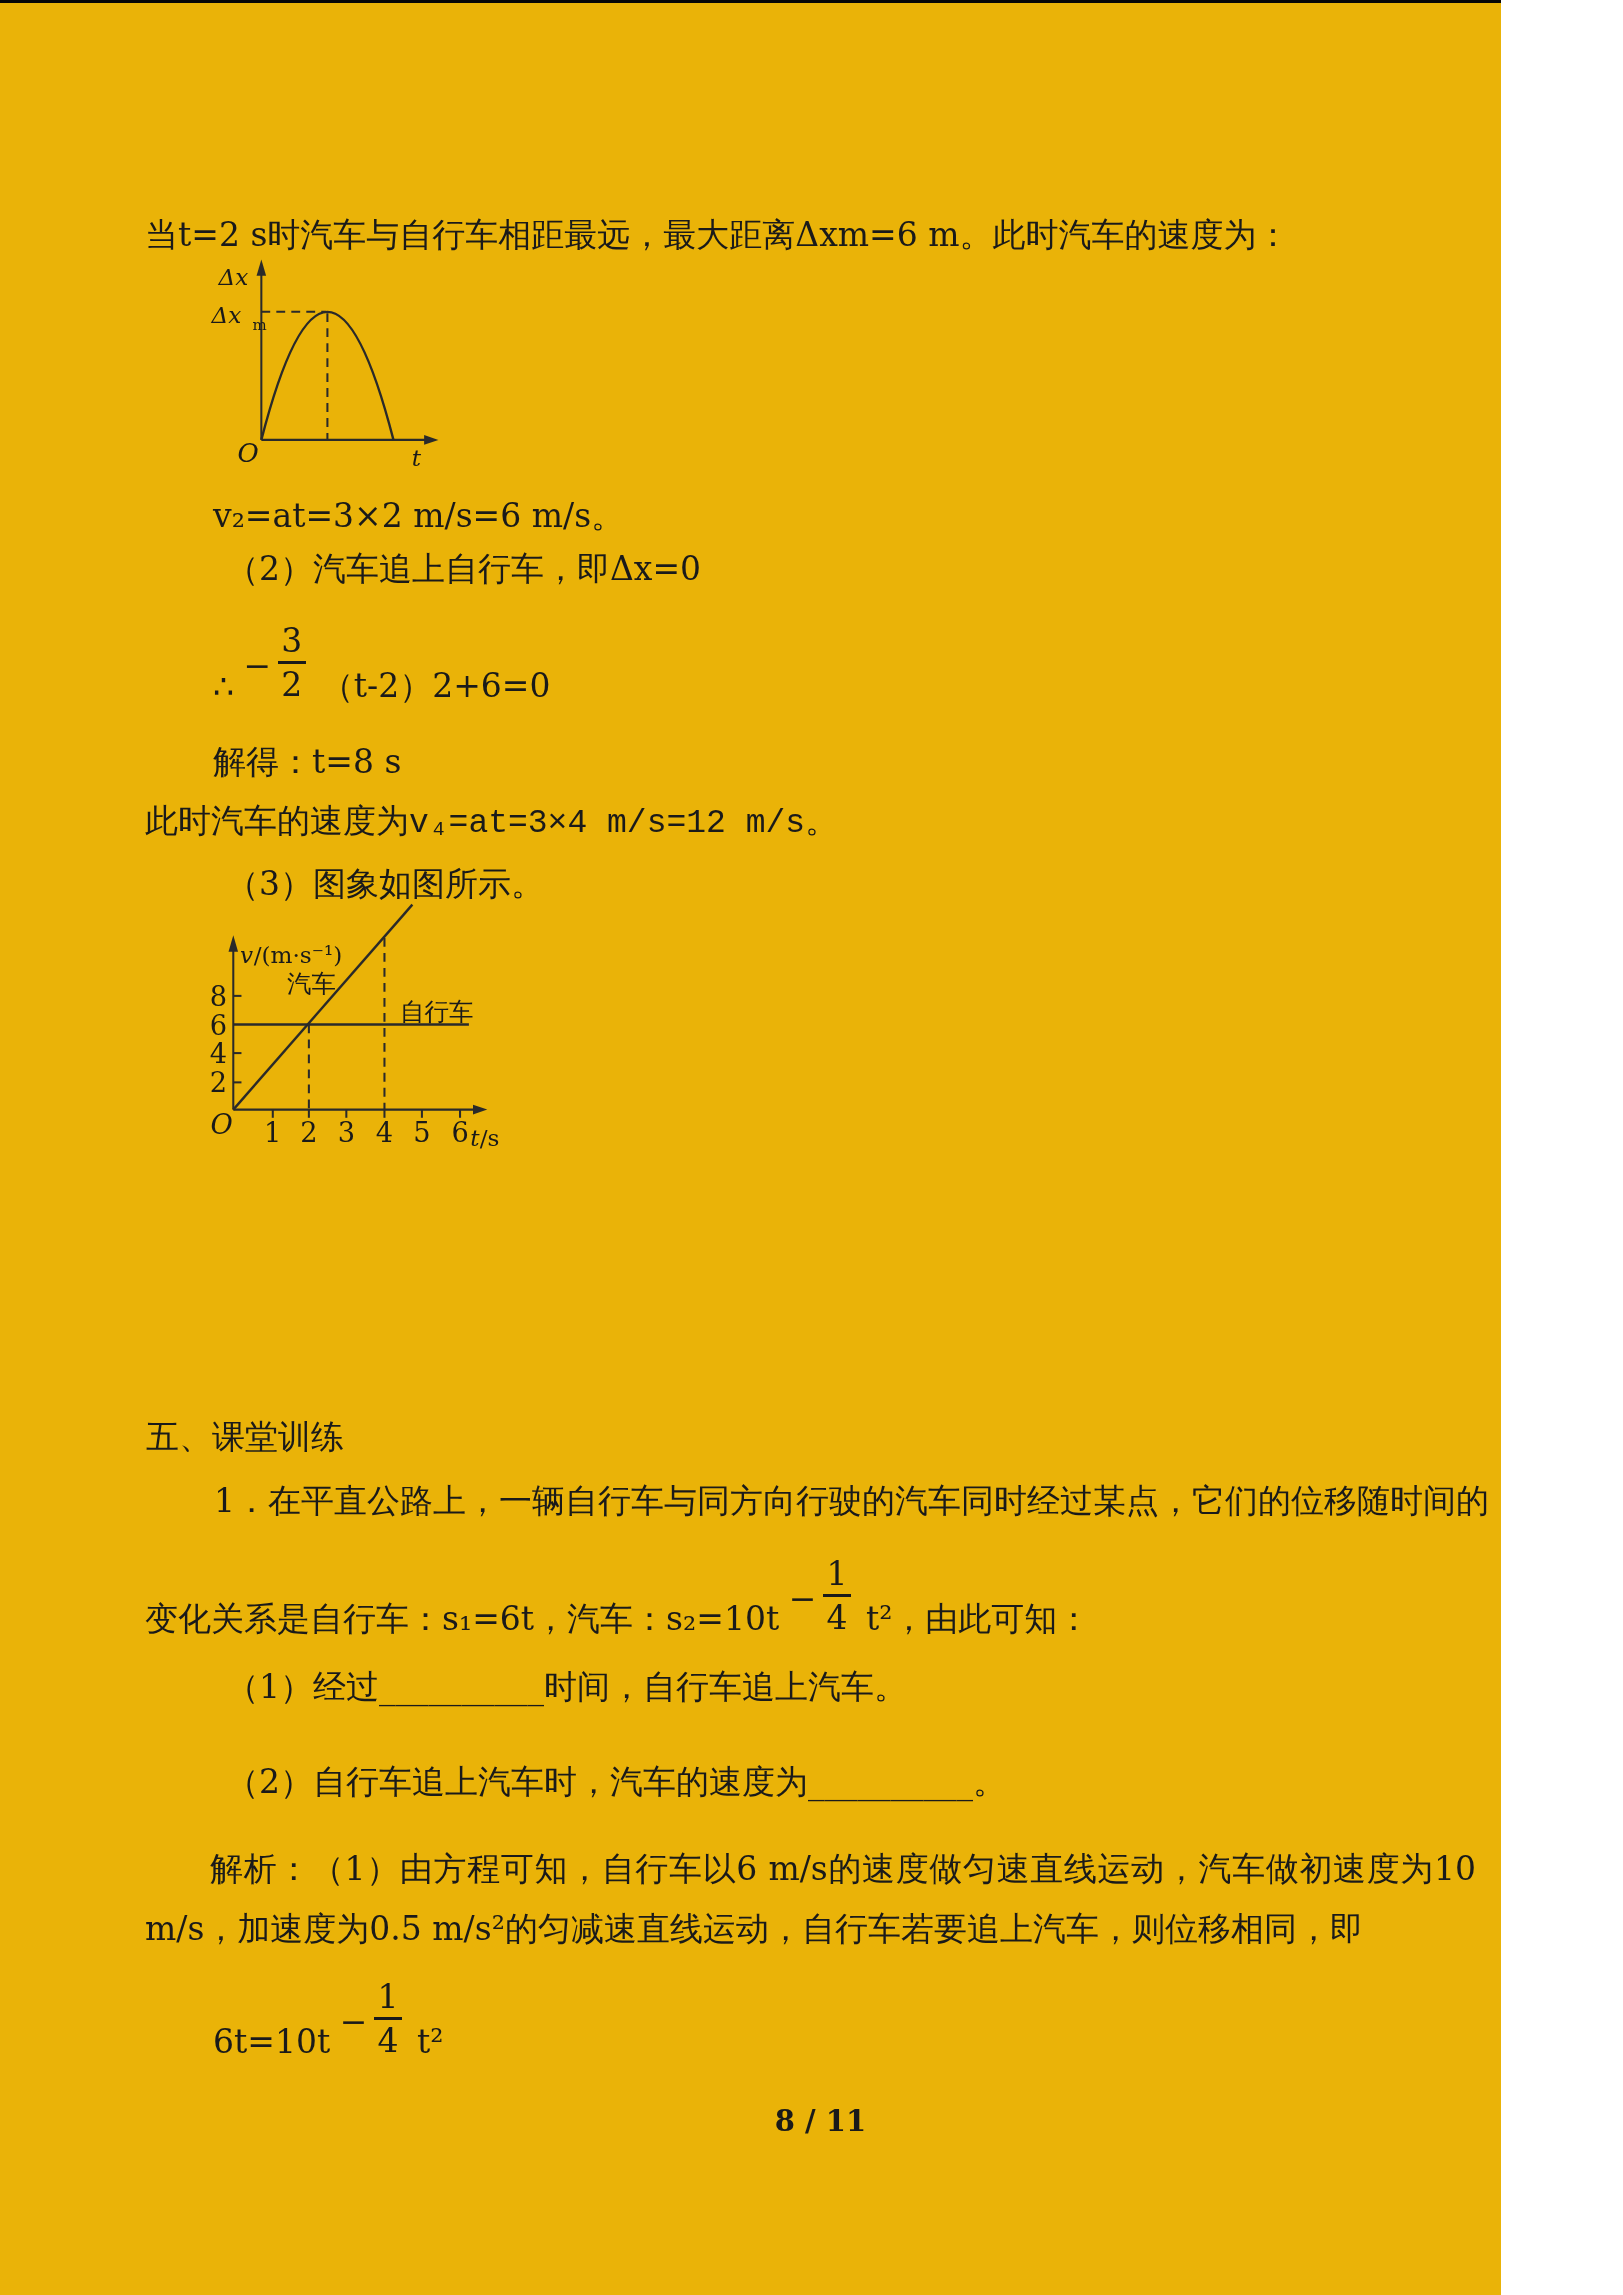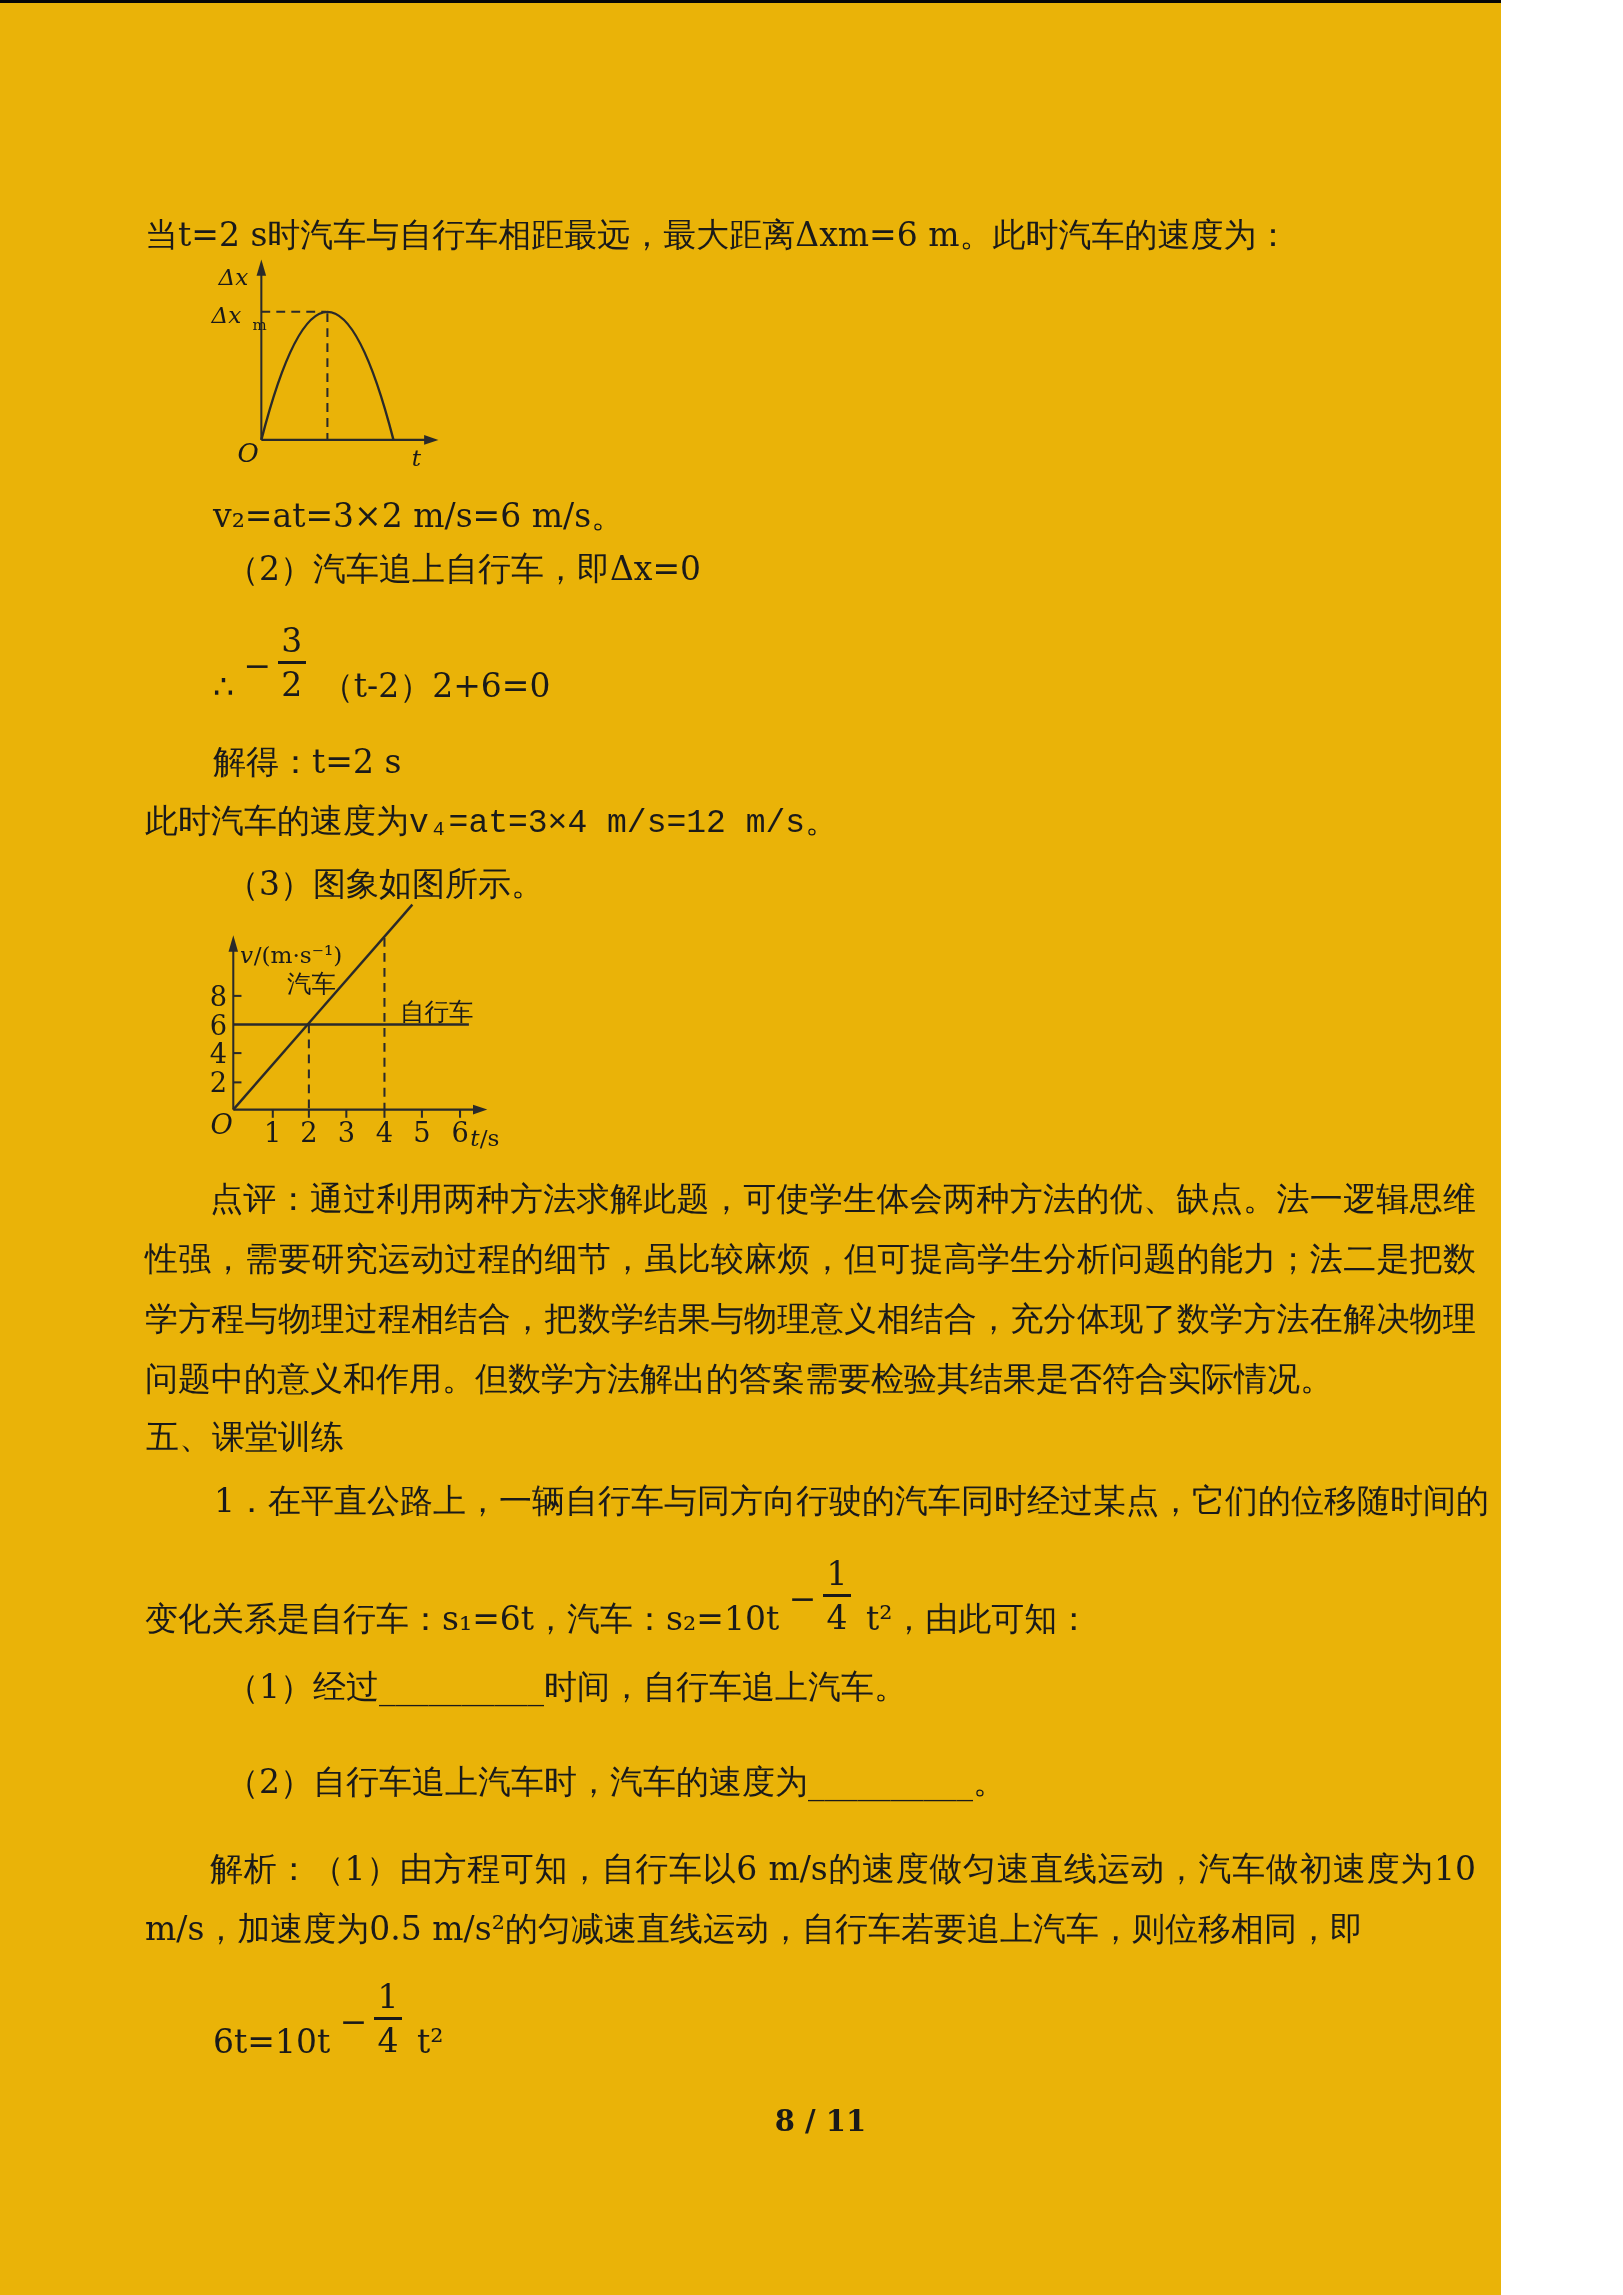--- a/index.html
+++ b/index.html
@@ -62,21 +62,21 @@
     <span class="therefore">∴</span>
     <span class="fm">−</span>
     <span class="fs">
       <span class="fn">3</span>
       <span class="fbar"></span>
       <span class="fd">2</span>
     </span>
     <span>（t-2）2+6=0</span>
   </div>
 
-  <div class="t" style="left:213px; top:742px;">解得：t=2 s</div>
+  <div class="t" style="left:213px; top:742px;">解得：t=8 s</div>
 
   <div class="t" style="left:145px; top:804px;font-family:Liberation Mono, monospace;">此时汽车的速度为v₄=at=3×4 m/s=12 m/s。</div>
 
   <div class="t" style="left:226px; top:864px;">（3）图象如图所示。</div>
 
   <svg class="fig" style="left:201px; top:874px;" width="307" height="286" viewBox="0 0 450 420">
     <line class="ax" x1="47" y1="346" x2="47" y2="100"></line>
     <polygon class="fill" points="47,90 40,114 54,114"></polygon>
     <line class="ax" x1="47" y1="346" x2="406" y2="346"></line>
     <polygon class="fill" points="420,346 399,339 399,353"></polygon>
@@ -112,21 +112,20 @@
     <text x="213" y="394" font-size="40" text-anchor="middle">3</text>
     <text x="269" y="394" font-size="40" text-anchor="middle">4</text>
     <text x="324" y="394" font-size="40" text-anchor="middle">5</text>
     <text x="380" y="394" font-size="40" text-anchor="middle">6</text>
 
     <text class="it" x="30" y="382" font-size="40" text-anchor="middle">O</text>
     <text class="it" x="395" y="400" font-size="34">t</text>
     <text x="409" y="400" font-size="34">/s</text>
   </svg>
 
-  <div class="para" style="top:1169px;">点评：通过利用两种方法求解此题，可使学生体会两种方法的优、缺点。法一逻辑思维性强，需要研究运动过程的细节，虽比较麻烦，但可提高学生分析问题的能力；法二是把数学方程与物理过程相结合，把数学结果与物理意义相结合，充分体现了数学方法在解决物理问题中的意义和作用。但数学方法解出的答案需要检验其结果是否符合实际情况。</div>
 
   <div class="t" style="left:146px; top:1417px;">五、课堂训练</div>
 
   <div class="t" style="left:214px; top:1481px;">1．在平直公路上，一辆自行车与同方向行驶的汽车同时经过某点，它们的位移随时间的</div>
 
   <div class="frow" style="left:145px; top:1557px;">
     <span>变化关系是自行车：s₁=6t，汽车：s₂=10t</span>
     <span class="fm">−</span>
     <span class="fs">
       <span class="fn">1</span>

